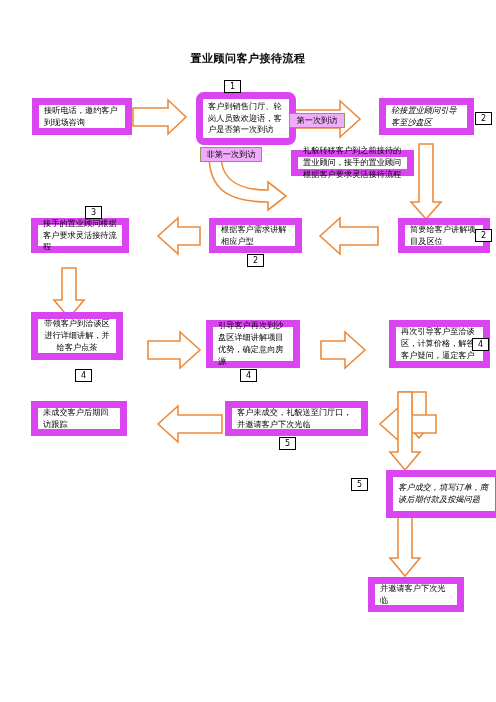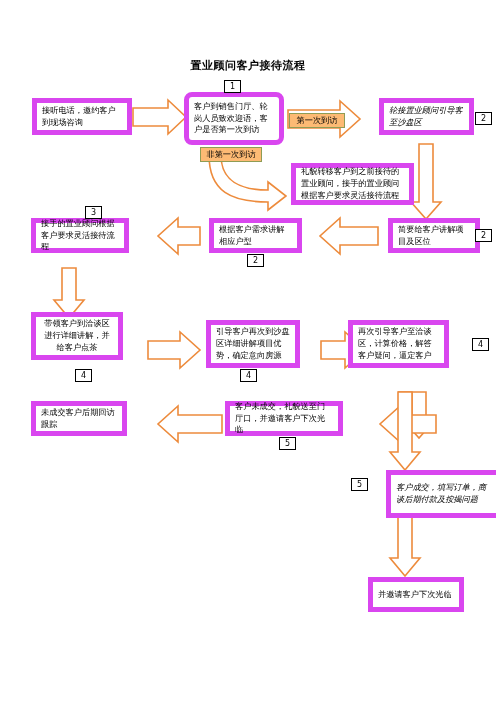--- a/index.html
+++ b/index.html
@@ -16,32 +16,32 @@
   }
   #canvas {
     position: absolute;
     left: 0; top: 0;
     width: 496px;
     height: 702px;
   }
   .title {
     position: absolute;
     left: 0;
-    top: 58px;
+    top: 51px;
     width: 496px;
     text-align: center;
     font-size: 11px;
     font-weight: bold;
     color: #000;
     letter-spacing: 0.5px;
   }
   .node {
     position: absolute;
     box-sizing: border-box;
-    border: 5px solid #d946ef;
+    border: 7px solid #d946ef;
     background: #ffffff;
     color: #000000;
     font-size: 8.2px;
     line-height: 1.45;
     padding: 3px 5px;
     display: flex;
     align-items: center;
     z-index: 5;
   }
   .node span {
@@ -59,21 +59,21 @@
     display: flex;
     align-items: center;
     justify-content: center;
     z-index: 7;
     color: #000;
   }
   .cond {
     position: absolute;
     box-sizing: border-box;
     border: 1px solid #8f9c54;
-    background: #fdba74;
+    background: #f0abfc;
     font-size: 8.2px;
     display: flex;
     align-items: center;
     justify-content: center;
     z-index: 8;
     color: #000;
     padding: 1px 3px;
   }
   svg.arrows {
     position: absolute;
@@ -125,39 +125,39 @@
 
     <polygon points="398,392 412,392 412,452 420,452 405,470 390,452 398,452"></polygon>
 
     <polygon points="398,510 412,510 412,558 420,558 405,576 390,558 398,558"></polygon>
   </svg>
 
   <div class="node" style="left:32px; top:98px; width:100px; height:37px;">
     <span>接听电话，邀约客户到现场咨询</span>
   </div>
 
-  <div class="node" style="left:184px; top:92px; width:100px; height:53px;border-radius:8px;">
+  <div class="node" style="left:196px; top:92px; width:100px; height:53px;border-radius:8px;">
     <span>客户到销售门厅、轮岗人员致欢迎语，客户是否第一次到访</span>
   </div>
   <div class="tag" style="left:224px; top:80px; width:17px; height:13px;">1</div>
 
   <div class="cond" style="left:289px; top:113px; width:56px; height:15px;">第一次到访</div>
 
   <div class="node" style="left:379px; top:98px; width:95px; height:37px;font-style:italic;">
     <span>轮接置业顾问引导客至沙盘区</span>
   </div>
   <div class="tag" style="left:475px; top:112px; width:17px; height:13px;">2</div>
 
   <div class="cond" style="left:200px; top:147px; width:62px; height:15px;">非第一次到访</div>
 
-  <div class="node" style="left:291px; top:163px; width:123px; height:42px;">
+  <div class="node" style="left:291px; top:150px; width:123px; height:26px;">
     <span>礼貌转移客户到之前接待的置业顾问，接手的置业顾问根据客户要求灵活接待流程</span>
   </div>
 
-  <div class="node" style="left:388px; top:218px; width:92px; height:35px;">
+  <div class="node" style="left:398px; top:218px; width:92px; height:35px;">
     <span>简要给客户讲解项目及区位</span>
   </div>
   <div class="tag" style="left:475px; top:229px; width:17px; height:13px;">2</div>
 
   <div class="node" style="left:209px; top:218px; width:93px; height:35px;">
     <span>根据客户需求讲解相应户型</span>
   </div>
   <div class="tag" style="left:247px; top:254px; width:17px; height:13px;">2</div>
 
   <div class="node" style="left:31px; top:218px; width:98px; height:35px;">
@@ -168,26 +168,26 @@
   <div class="node ctr" style="left:31px; top:312px; width:92px; height:48px;justify-content:center;">
     <span>带领客户到洽谈区进行详细讲解，并给客户点茶</span>
   </div>
   <div class="tag" style="left:75px; top:369px; width:17px; height:13px;">4</div>
 
   <div class="node" style="left:206px; top:320px; width:94px; height:48px;">
     <span>引导客户再次到沙盘区详细讲解项目优势，确定意向房源</span>
   </div>
   <div class="tag" style="left:240px; top:369px; width:17px; height:13px;">4</div>
 
-  <div class="node" style="left:348px; top:320px; width:101px; height:48px;">
+  <div class="node" style="left:389px; top:320px; width:101px; height:48px;">
     <span>再次引导客户至洽谈区，计算价格，解答客户疑问，逼定客户</span>
   </div>
   <div class="tag" style="left:472px; top:338px; width:17px; height:13px;">4</div>
 
-  <div class="node" style="left:225px; top:401px; width:118px; height:35px;">
+  <div class="node" style="left:225px; top:401px; width:143px; height:35px;">
     <span>客户未成交，礼貌送至门厅口，并邀请客户下次光临</span>
   </div>
   <div class="tag" style="left:279px; top:437px; width:17px; height:13px;">5</div>
 
   <div class="node" style="left:31px; top:401px; width:96px; height:35px;justify-content:center;">
     <span>未成交客户后期回访跟踪</span>
   </div>
 
   <div class="node" style="left:386px; top:470px; width:116px; height:48px;font-style:italic;">
     <span>客户成交，填写订单，商谈后期付款及按揭问题</span>

